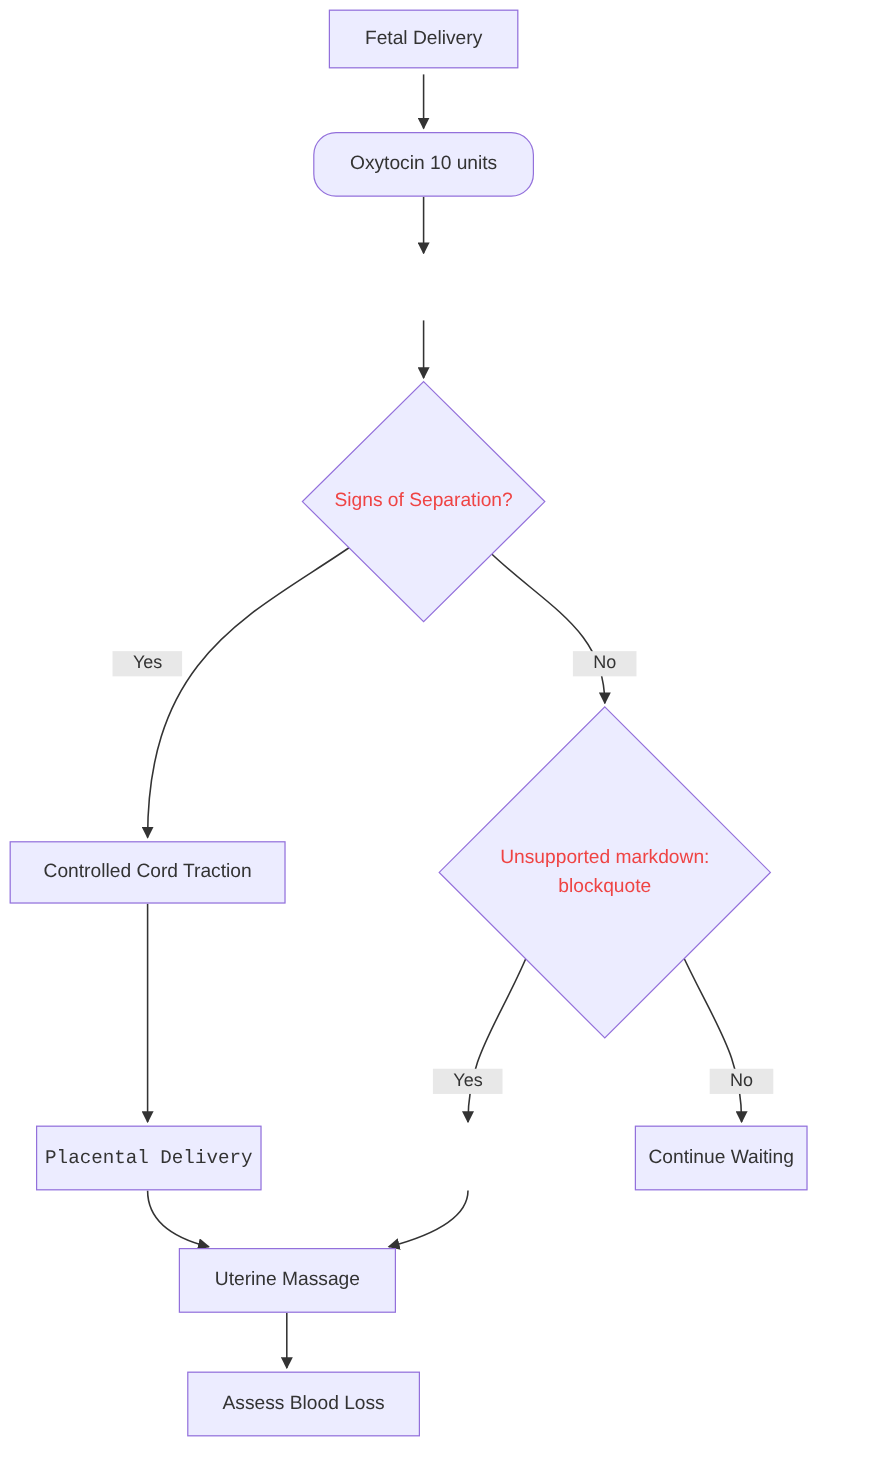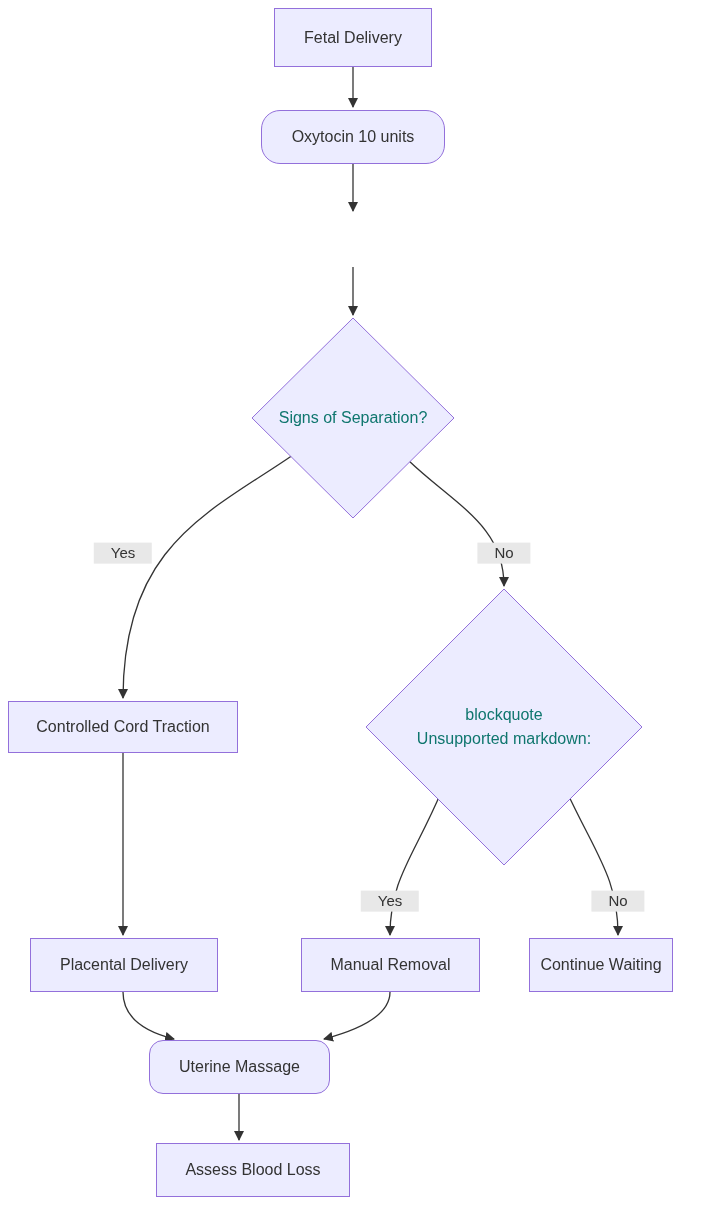--- a/index.html
+++ b/index.html
@@ -31,21 +31,21 @@
     align-items: center;
     justify-content: center;
     font-size: 16px;
     color: #333333;
     text-align: center;
   }
   .diamond-label {
     position: absolute;
     transform: translate(-50%, -50%);
     font-size: 16px;
-    color: #0f766e;
+    color: #ef4444;
     text-align: center;
     line-height: 24px;
     white-space: nowrap;
   }
   .edge-label {
     position: absolute;
     transform: translate(-50%, -50%);
     background: #e8e8e8;
     color: #333333;
     font-size: 15px;
@@ -76,60 +76,57 @@
     <path d="M 566 790 C 596 855, 618 878, 618 935" fill="none" stroke="#333333" stroke-width="1.3" marker-end="url(#arrowhead)"></path>
     <path d="M 123 753 L 123 935" fill="none" stroke="#333333" stroke-width="1.3" marker-end="url(#arrowhead)"></path>
     <path d="M 123 992 C 123 1016, 142 1031, 174 1039" fill="none" stroke="#333333" stroke-width="1.3" marker-end="url(#arrowhead)"></path>
     <path d="M 390 992 C 390 1016, 358 1030, 324 1039" fill="none" stroke="#333333" stroke-width="1.3" marker-end="url(#arrowhead)"></path>
     <path d="M 239 1094 L 239 1140" fill="none" stroke="#333333" stroke-width="1.3" marker-end="url(#arrowhead)"></path>
 
     <polygon points="353,318 454,418 353,518 252,418" fill="#ECECFF" stroke="#9370DB" stroke-width="1"></polygon>
     <polygon points="504,589 642,727 504,865 366,727" fill="#ECECFF" stroke="#9370DB" stroke-width="1"></polygon>
   </svg>
 
-  <div class="node" style="left:274px; top:8px; width:158px; height:59px;">
+  <div class="node" style="left:274px; top:8px; width:158px; height:49px;">
     <span>Fetal Delivery</span>
   </div>
 
   <div class="node" style="left:261px; top:110px; width:184px; height:54px;border-radius:19px;">
     <span>Oxytocin 10 units</span>
   </div>
 
 
   <div class="node" style="left:8px; top:701px; width:230px; height:52px;">
     <span>Controlled Cord Traction</span>
   </div>
 
-  <div class="node" style="left:30px; top:938px; width:188px; height:54px;">
+  <div class="node" style="left:30px; top:938px; width:188px; height:54px;font-family:Liberation Mono, monospace;">
     <span>Placental Delivery</span>
   </div>
 
-  <div class="node" style="left:301px; top:938px; width:179px; height:54px;">
-    <span>Manual Removal</span>
-  </div>
 
   <div class="node" style="left:529px; top:938px; width:144px; height:54px;">
     <span>Continue Waiting</span>
   </div>
 
-  <div class="node" style="left:149px; top:1040px; width:181px; height:54px;border-radius:14px;">
+  <div class="node" style="left:149px; top:1040px; width:181px; height:54px;">
     <span>Uterine Massage</span>
   </div>
 
   <div class="node" style="left:156px; top:1143px; width:194px; height:54px;">
     <span>Assess Blood Loss</span>
   </div>
 
   <div class="diamond-label" style="left:353px; top:418px;">
     <span>Signs of Separation?</span>
   </div>
 
   <div class="diamond-label" style="left:504px; top:727px;">
+    <span>Unsupported markdown:</span>
     <span>blockquote</span>
-    <span>Unsupported markdown:</span>
   </div>
 
   <div class="edge-label" style="left:123px; top:553px;">Yes</div>
   <div class="edge-label" style="left:504px; top:553px;">No</div>
   <div class="edge-label" style="left:390px; top:901px;">Yes</div>
   <div class="edge-label" style="left:618px; top:901px;">No</div>
 
 </div>
 
 </body></html>

